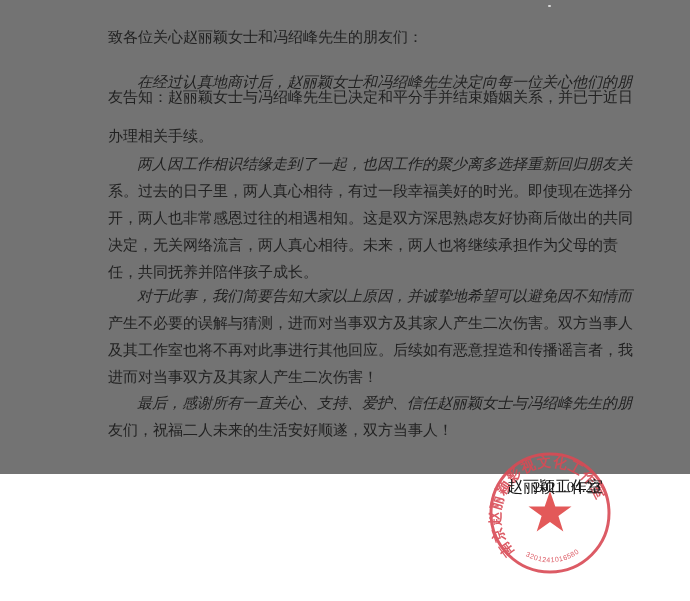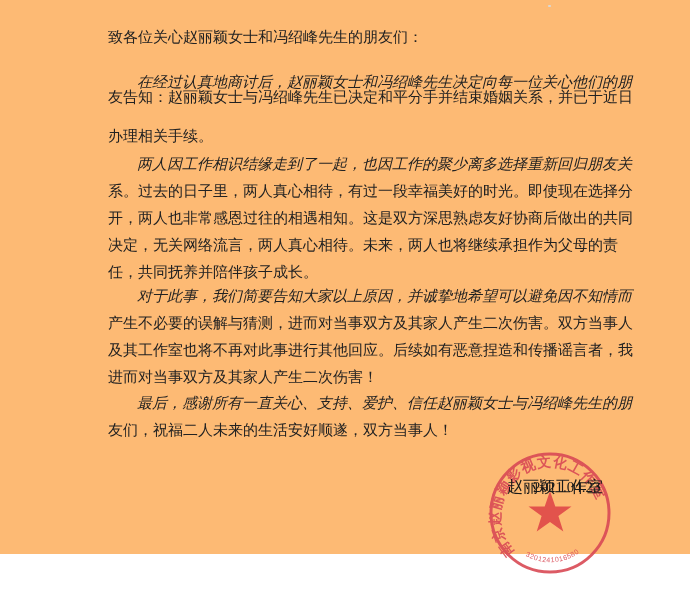--- a/index.html
+++ b/index.html
@@ -2,21 +2,21 @@
 <html><head>
 <meta charset="utf-8">
 <style>
   html, body { margin: 0; padding: 0; }
   body {
     width: 690px; height: 601px; overflow: hidden;
     background: #ffffff; position: relative;
     font-family: "DejaVu Serif", "Liberation Serif", serif;
     color: #222222;
   }
-  .page { position: absolute; left: 0; top: 0; width: 690px; height: 554px; background: #fdba74; }
+  .page { position: absolute; left: 0; top: 0; width: 690px; height: 474px; background: #737373; }
   .line {
     position: absolute; left: 108px; width: 484px;
     font-size: 15px; line-height: 20px; height: 20px;
     white-space: nowrap; overflow: visible;
     text-align: justify; text-align-last: justify;
     letter-spacing: 0px;
   }
   .line.last { text-align-last: left; }
   .line.indent { left: 137px; width: 455px; font-style: italic; }
   .salutation { text-align-last: left; }

